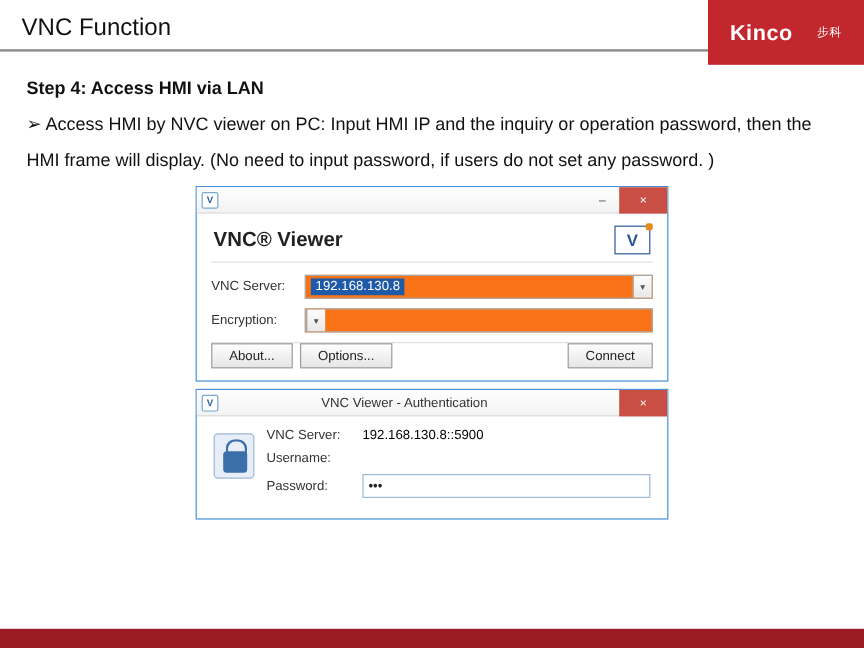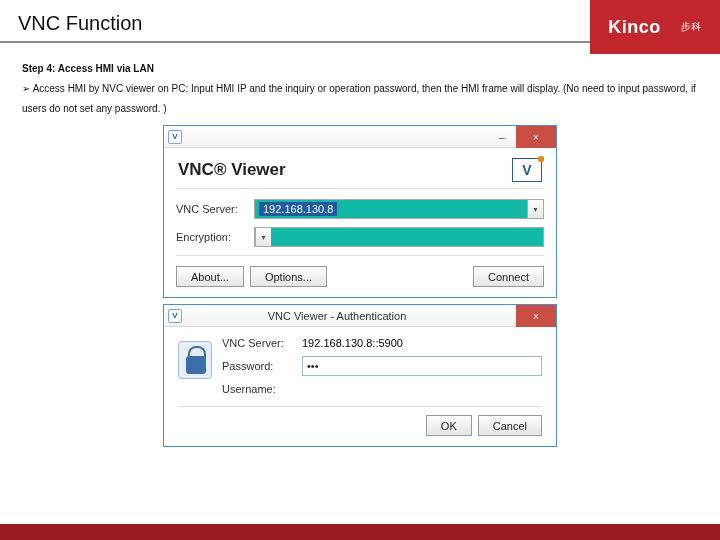--- a/index.html
+++ b/index.html
@@ -39,21 +39,21 @@
     letter-spacing: 0.5px;
   }
   .logo-block .sub { font-size: 10px; margin-left: 20px; font-weight: normal; }
   .underline {
     height: 2px;
     background: #8c8c8c;
     margin: 0 0 10px 0;
   }
   .content {
     padding: 6px 22px 0 22px;
-    font-size: 10px;
+    font-size: 15px;
     line-height: 2.0;
     color: #111;
   }
   .step-line { font-weight: bold; }
   .bullet-line { }
   .bullet-sym { font-family: Arial; }
   .dialogs {
     margin: 6px auto 0 auto;
     width: 394px;
   }
@@ -123,38 +123,37 @@
     border-radius: 2px;
   }
   .form-row {
     display: flex; align-items: center; margin-bottom: 8px;
   }
   .form-label { width: 78px; color: #333; }
   .combo {
     flex: 1;
     height: 20px;
     border: 1px solid #a8a8a8;
-    background: #14b8a6;
+    background: #f97316;
     display: flex;
     align-items: center;
     position: relative;
   }
   .combo .val { flex: 1; padding: 0 4px; }
   .combo .sel { background: #1e5aa8; color: #fff; padding: 1px 4px; }
   .combo .dd {
     width: 16px; height: 100%;
     border-left: 1px solid #a8a8a8;
     display: flex; align-items: center; justify-content: center;
     color: #555; font-size: 8px;
     background: linear-gradient(#fdfdfd,#e8e8e8);
   }
   .btn-row {
     display: flex;
     border-top: 1px solid #e0e0e0;
-    padding-top: 10px;
     margin-top: 6px;
   }
   .wbtn {
     height: 21px;
     border: 1px solid #999;
     background: linear-gradient(#fdfdfd,#e6e6e6);
     font-size: 11px;
     padding: 0 14px;
     display: flex; align-items: center; justify-content: center;
     color: #222;
@@ -283,32 +282,28 @@
       <div class="auth-row">
         <div class="auth-icon-col">
           <div class="auth-lock"></div>
         </div>
         <div class="auth-fields">
           <div class="af-row">
             <div class="af-label">VNC Server:</div>
             <div class="af-val">192.168.130.8::5900</div>
           </div>
           <div class="af-row">
+            <div class="af-label">Username:</div>
+            <div class="af-val"></div>
+          </div>
+          <div class="af-row">
             <div class="af-label">Password:</div>
             <div class="af-val">
               <div class="pw-box">•••</div>
             </div>
           </div>
-          <div class="af-row">
-            <div class="af-label">Username:</div>
-            <div class="af-val"></div>
-          </div>
         </div>
-      </div>
-      <div class="auth-btns">
-        <div class="wbtn">OK</div>
-        <div class="wbtn">Cancel</div>
       </div>
     </div>
   </div>
 </div>
 
 <div class="footer-bar"></div>
 
 </body></html>

